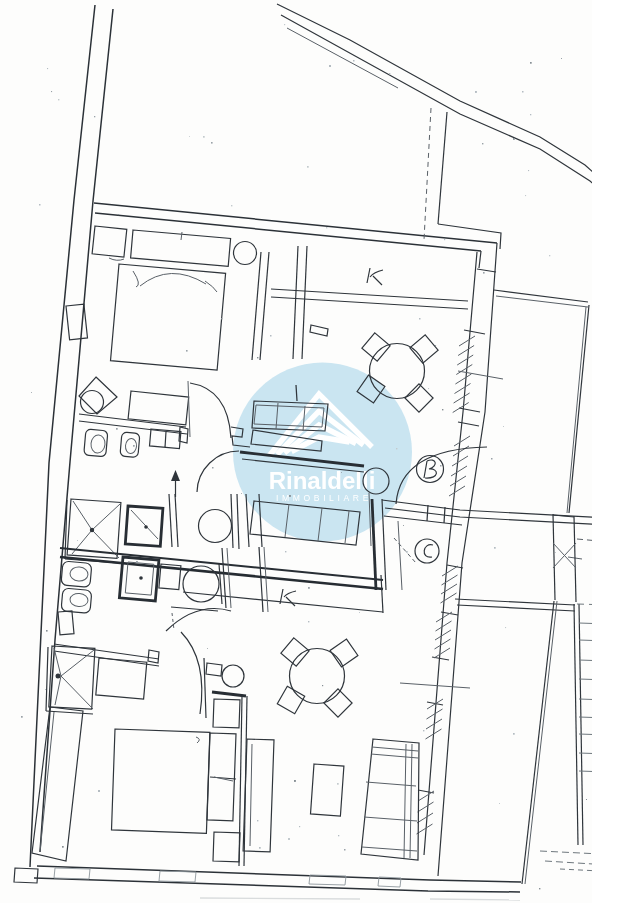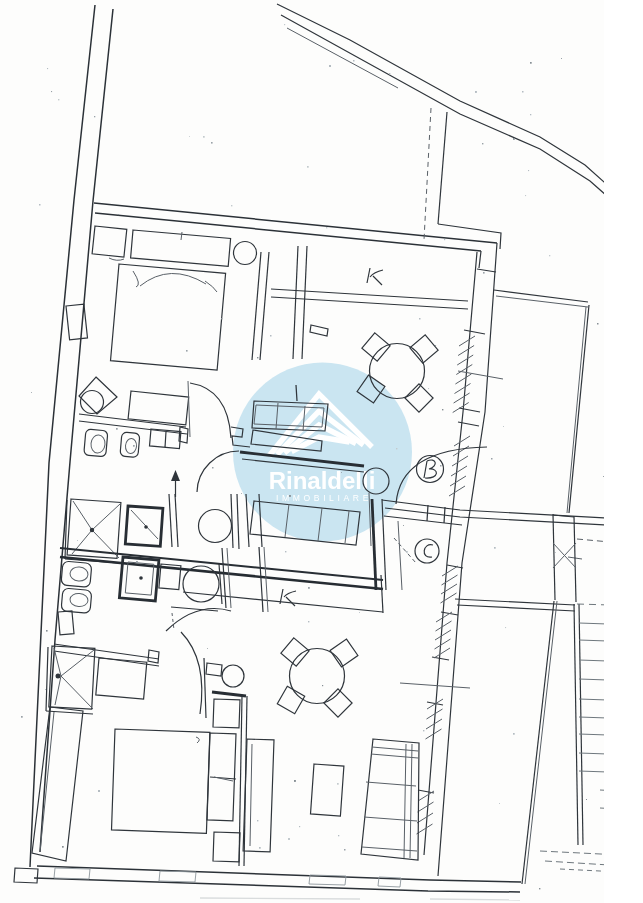--- a/index.html
+++ b/index.html
@@ -1,16 +1,16 @@
 <!DOCTYPE html>
 <html><head>
 <meta charset="utf-8">
 <style>
   html,body { margin:0; padding:0; background:#ffffff; }
-  .page { width:592px; height:903px; position:relative; background:#fdfdfc; overflow:hidden;padding-left:12px; }
+  .page { width:592px; height:903px; position:relative; background:#fdfdfc; overflow:hidden; }
   svg { position:absolute; left:0; top:0; }
   .w  { fill:none; stroke:#2f353b; stroke-width:1.2; }
   .wx { fill:none; stroke:#2b3137; stroke-width:1.5; }
   .wb { fill:none; stroke:#282e34; stroke-width:2.0; }
   .wb2{ fill:none; stroke:#262c32; stroke-width:2.6; }
   .w2 { fill:none; stroke:#282e34; stroke-width:2.8; }
   .f  { fill:none; stroke:#596067; stroke-width:1.0; }
   .lt { fill:none; stroke:#8d969c; stroke-width:0.9; }
   .st { fill:none; stroke:#6e777d; stroke-width:1.0; }
   .pg { fill:none; stroke:#d9dcdd; stroke-width:1.4; }

